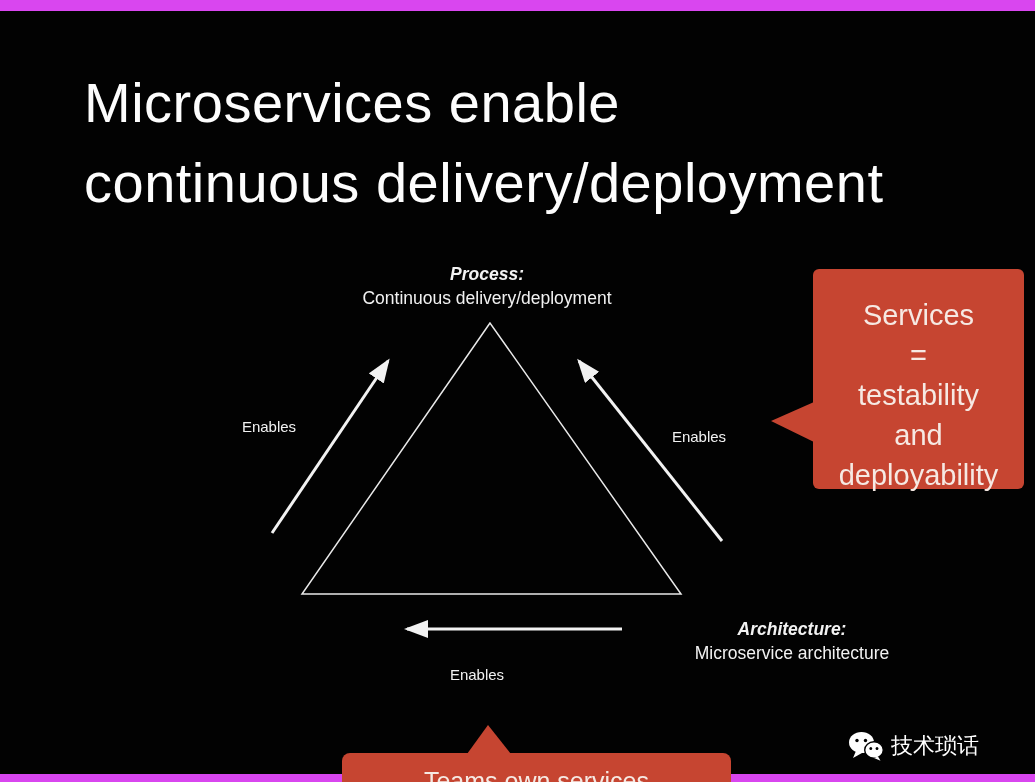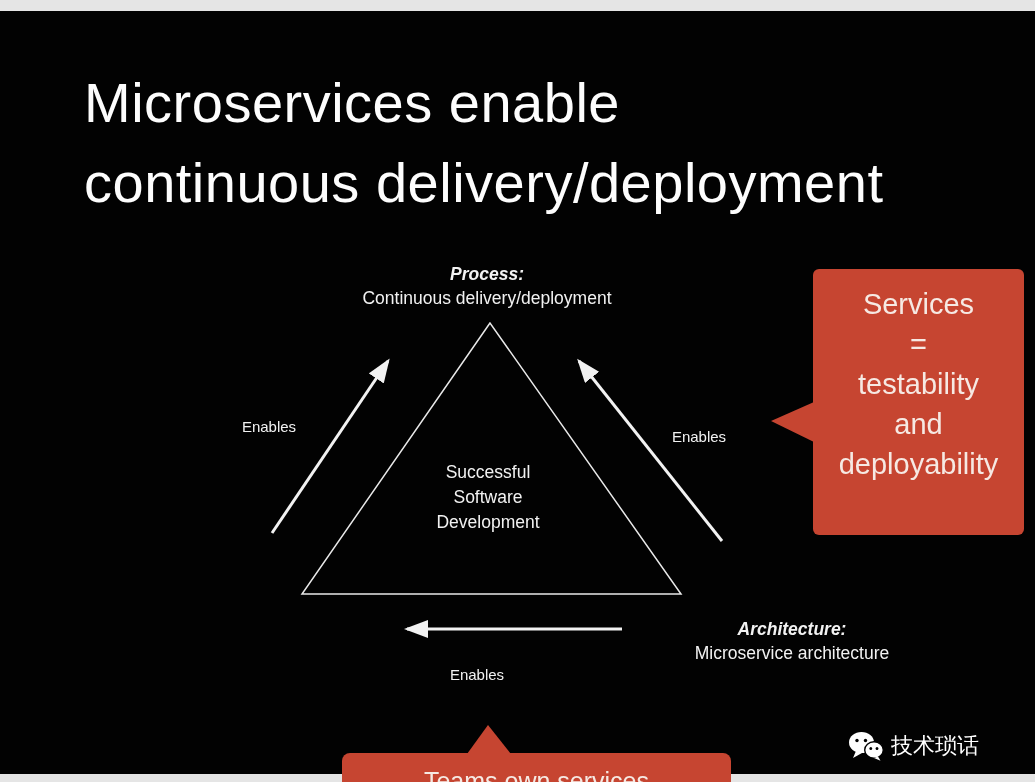--- a/index.html
+++ b/index.html
@@ -4,21 +4,21 @@
 <style>
   html, body { margin: 0; padding: 0; }
   body {
     background: #ffffff;
     font-family: "Liberation Sans", "DejaVu Sans", sans-serif;
   }
   .page {
     position: relative;
     width: 1035px;
     height: 782px;
-    background: #e5e5e5;
+    background: #d946ef;
     overflow: hidden;
   }
   .slide {
     position: absolute;
     left: 0; right: 0;
     top: 11px; bottom: 8px;
     background: #020202;
   }
   .title {
     position: absolute;
@@ -58,25 +58,25 @@
   .enables-bottom { left: 437px; top: 655px; width: 80px; }
 
   .callout {
     position: absolute;
     background: #c64531;
     color: #f6e9e3;
     text-align: center;
   }
   .callout-services {
     left: 813px; top: 258px;
-    width: 211px; height: 266px;
+    width: 211px; height: 220px;
     border-radius: 6px;
     font-size: 29px;
     line-height: 40px;
-    padding-top: 15px;
+    padding-top: 26px;
     box-sizing: border-box;
   }
   .callout-services .ptr {
     position: absolute;
     left: -42px; top: 133px;
     width: 0; height: 0;
     border-top: 19px solid transparent;
     border-bottom: 21px solid transparent;
     border-right: 43px solid #c64531;
   }
@@ -130,25 +130,20 @@
       <line x1="272" y1="522" x2="388" y2="350" stroke="#f2f2f2" stroke-width="3" marker-end="url(#ah)"></line>
       <line x1="722" y1="530" x2="579" y2="350" stroke="#f2f2f2" stroke-width="3" marker-end="url(#ah)"></line>
       <line x1="622" y1="618" x2="407" y2="618" stroke="#f2f2f2" stroke-width="3" marker-end="url(#ah)"></line>
     </svg>
 
     <div class="txt node-process">
       <div class="node-title">Process:</div>
       <div class="node-sub">Continuous delivery/deployment</div>
     </div>
 
-    <div class="txt node-center">
-      <div>Successful</div>
-      <div>Software</div>
-      <div>Development</div>
-    </div>
 
 
     <div class="txt node-architecture">
       <div class="node-title">Architecture:</div>
       <div class="node-sub">Microservice architecture</div>
     </div>
 
     <div class="enables enables-left">Enables</div>
     <div class="enables enables-right">Enables</div>
     <div class="enables enables-bottom">Enables</div>

